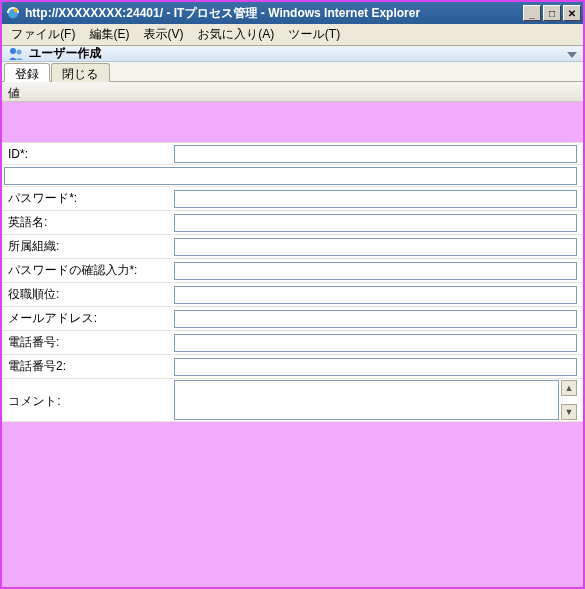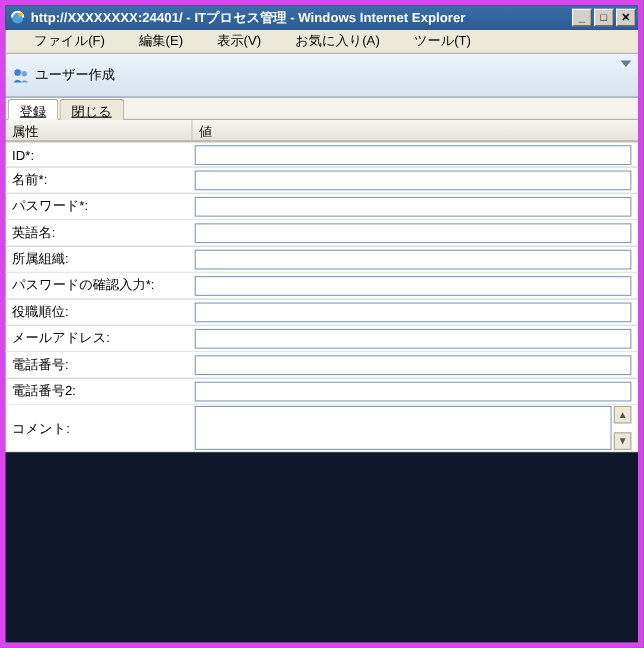--- a/index.html
+++ b/index.html
@@ -6,22 +6,22 @@
   html, body { margin:0; padding:0; }
   body {
     font-family: "MS UI Gothic", "Tahoma", sans-serif;
     font-size: 12px;
     background: #fff;
     width:585px; height:589px; overflow:hidden;
   }
   
   .window {
     width:585px; height:589px;
-    border:5px solid #d946ef;
-    background:#0f172a;
+    border:2px solid #d946ef;
+    background:#f0abfc;
   }
   
   .titlebar {
     height:22px;
     background: linear-gradient(to bottom,#3a6ea5 0%, #2a5b95 100%);
     color:#fff;
     display:flex; align-items:center;
     font-weight:bold;
     padding:0 2px 0 3px;
     position:relative;
@@ -47,30 +47,29 @@
     height:22px;
     background:#ece9d8;
     border-bottom:1px solid #aca899;
     display:flex; align-items:center;
     padding:0 2px;
     color:#000;
   }
   .menubar .menuitem {
     padding:2px 7px;
     cursor:default;
-    margin-left:17px;
   }
   
   .pageheader {
-    height:40px;
+    height:16px;
     background: linear-gradient(to bottom,#eef3fb 0%, #d7e4f2 100%);
     border-bottom:1px solid #b8c7d8;
     display:flex; align-items:center;
     padding:0 6px;
-    font-weight:normal;
+    font-weight:bold;
     color:#000;
     position:relative;
   }
   .pageheader .users-icon {
     width:16px; height:16px; margin-right:5px;
     display:flex; align-items:center; justify-content:center;
   }
   .pageheader .collapse-icon {
     position:absolute; right:6px; top:6px;
     width:0;height:0;
@@ -78,21 +77,20 @@
     border-right:5px solid transparent;
     border-top:6px solid #6b7a8f;
   }
   
   .tabbar {
     height:20px;
     background:#f4f3ee;
     border-bottom:1px solid #aca899;
     display:flex; align-items:flex-end;
     padding-left:2px;
-    text-decoration:underline;
   }
   .tabbar .tab {
     height:19px;
     padding:2px 10px 0 10px;
     background:#ece9d8;
     border:1px solid #aca899;
     border-bottom:none;
     margin-right:1px;
     border-top-left-radius:3px; border-top-right-radius:3px;
     font-size:12px;
@@ -113,21 +111,21 @@
   .gridhead .col-attr {
     width:170px;
     padding:3px 6px;
     border-right:1px solid #c9c6bc;
   }
   .gridhead .col-val {
     flex:1;
     padding:3px 6px;
   }
   
-  .formrows { border-top:1px solid #e2e0d8; }
+  .formrows { border-top:1px solid #e2e0d8;margin-top:40px; }
   .frow {
     display:flex;
     align-items:center;
     min-height:22px;
     border-bottom:1px solid #e7e5de;
     background:#fff;
   }
   .frow .flabel {
     width:170px;
     padding:3px 6px;
@@ -215,33 +213,31 @@
     <span>ユーザー作成</span>
     <div class="collapse-icon"></div>
   </div>
 
   <div class="tabbar">
     <div class="tab active">登録</div>
     <div class="tab">閉じる</div>
   </div>
 
   <div class="gridhead">
-    <div class="col-attr">属性</div>
     <div class="col-val">値</div>
   </div>
 
   <div class="formrows">
 
     <div class="frow">
       <div class="flabel">ID*:</div>
       <div class="fval"><input type="text" value="" style=""></div>
     </div>
 
     <div class="frow">
-      <div class="flabel">名前*:</div>
       <div class="fval"><input type="text" value="" style=""></div>
     </div>
 
     <div class="frow">
       <div class="flabel">パスワード*:</div>
       <div class="fval"><input type="password" value="" style=""></div>
     </div>
 
     <div class="frow">
       <div class="flabel">英語名:</div>

